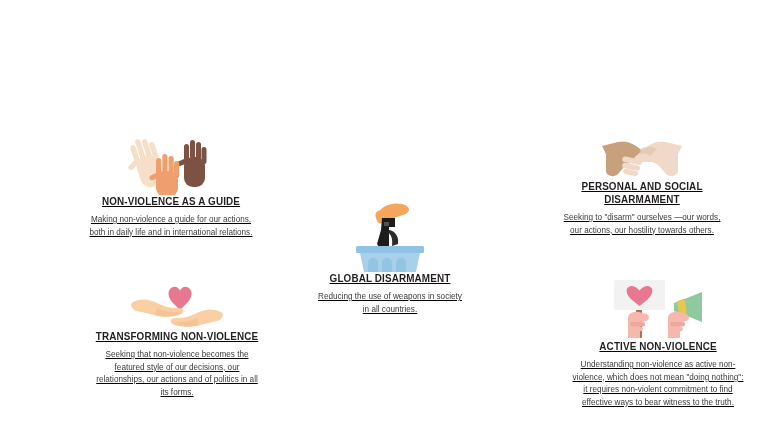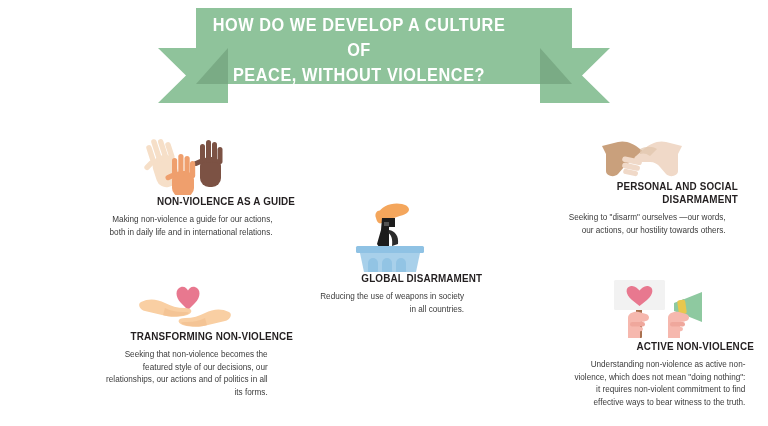--- a/index.html
+++ b/index.html
@@ -18,65 +18,48 @@
     position:absolute;left:196px;top:13px;width:326px;
     text-align:center;color:#ffffff;
     font-size:17.5px;line-height:25px;font-weight:700;
     letter-spacing:.6px;
     font-family:"Liberation Sans Narrow","Liberation Sans",sans-serif;
     transform:scaleX(.93);transform-origin:center top;
     text-transform:uppercase;
   }
 
   
-  .block{position:absolute;text-align:right;}
+  .block{position:absolute;text-align:center;text-decoration:underline;}
   .icon-wrap{display:flex;align-items:flex-end;justify-content:center;}
   .b-title{
     font-weight:700;color:#231f20;
     font-size:10.5px;line-height:13px;letter-spacing:.15px;
     text-transform:uppercase;
     font-family:"Liberation Sans Narrow","Liberation Sans",sans-serif;
     transform:scaleX(.94);transform-origin:center;
   }
   .b-body{
     color:#3b3b3b;font-size:8.6px;line-height:12.6px;
     font-family:"Liberation Sans","DejaVu Sans",sans-serif;
     transform:scaleX(.95);transform-origin:center top;
     margin-top:5px;
   }
 
   
-  #blk-guide       {left:72px; top:133px; width:230px;}
-  #blk-transform   {left:70px; top:278px; width:230px;}
+  #blk-guide       {left:56px; top:133px; width:230px;}
+  #blk-transform   {left:62px; top:278px; width:230px;}
   #blk-global      {left:292px;top:200px; width:196px;}
   #blk-personal    {left:540px;top:136px; width:204px;}
   #blk-active      {left:556px;top:278px; width:204px;}
 </style>
 </head>
 <body>
 
 <div id="canvas">
 
-  <div class="banner">
-    <svg width="768" height="112" viewBox="0 0 768 112" xmlns="http://www.w3.org/2000/svg">
-
-      <polygon points="158,48 228,48 228,103 158,103 186,75.5" fill="#8fc39b"></polygon>
-
-      <polygon points="610,48 540,48 540,103 610,103 582,75.5" fill="#8fc39b"></polygon>
-
-      <rect x="196" y="8" width="376" height="76" fill="#8fc39b"></rect>
-
-      <polygon points="196,84 228,84 228,48" fill="#7aab85"></polygon>
-      <polygon points="572,84 540,84 540,48" fill="#7aab85"></polygon>
-    </svg>
-    <div class="banner-title">
-      <div>HOW DO WE DEVELOP A CULTURE OF</div>
-      <div>PEACE, WITHOUT VIOLENCE?</div>
-    </div>
-  </div>
 
   <div class="block" id="blk-guide">
     <div class="icon-wrap" style="height:62px;">
       <svg width="96" height="62" viewBox="0 0 96 62" xmlns="http://www.w3.org/2000/svg">
 
         <g transform="rotate(-18 26 34)">
           <rect x="14" y="22" width="23" height="32" rx="10" fill="#f6dfc8"></rect>
           <rect x="14" y="8" width="5.4" height="20" rx="2.7" fill="#f6dfc8"></rect>
           <rect x="20.5" y="4" width="5.4" height="24" rx="2.7" fill="#f6dfc8"></rect>
           <rect x="27" y="6" width="5.4" height="22" rx="2.7" fill="#f6dfc8"></rect>

